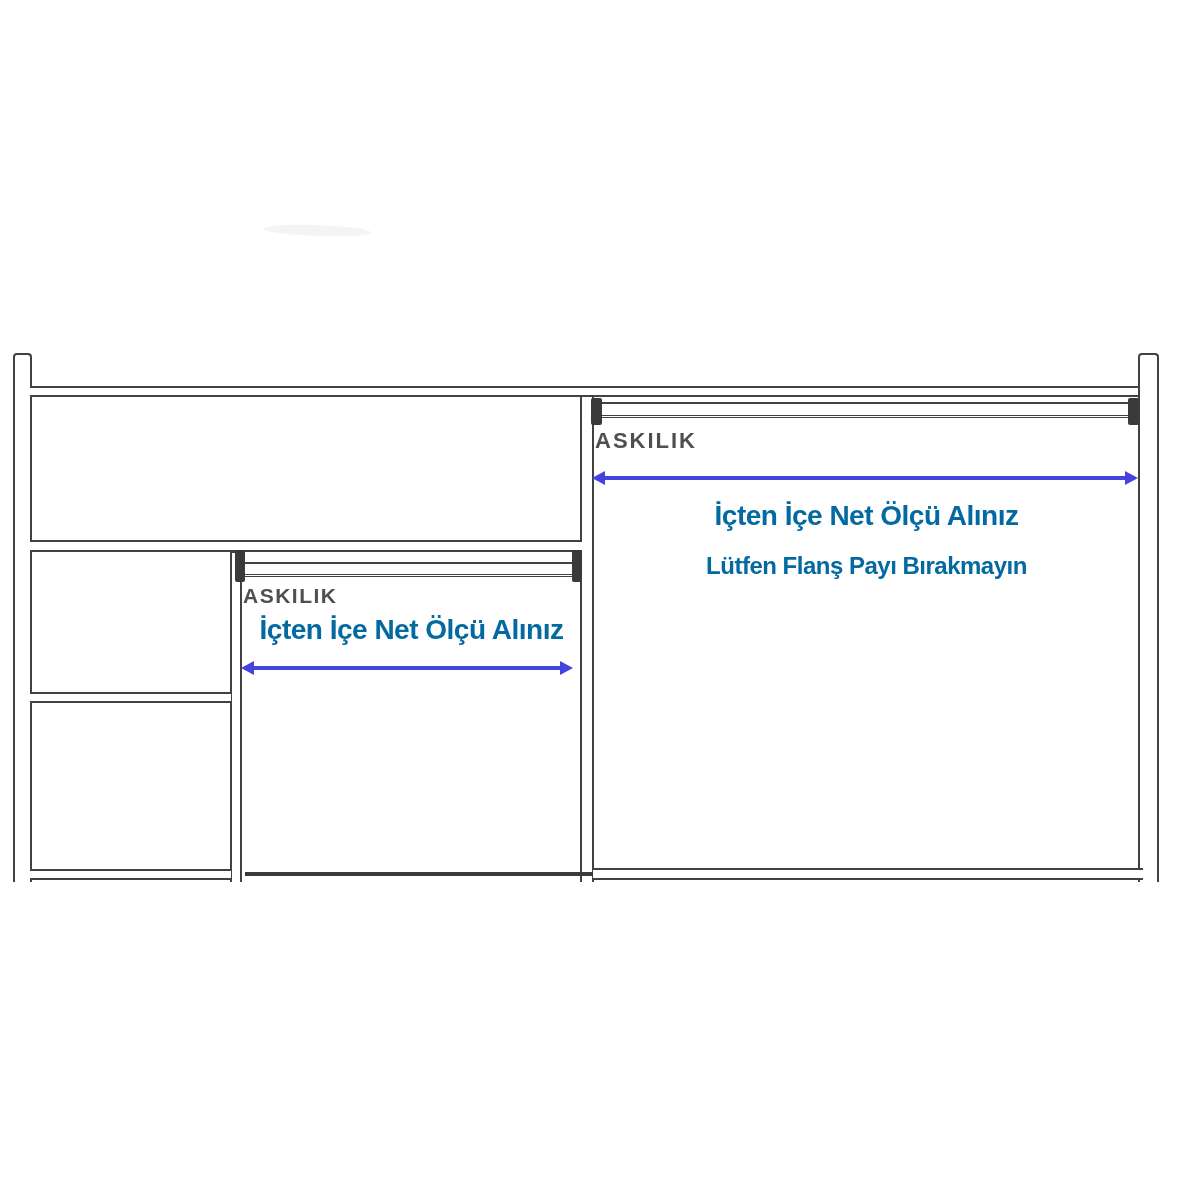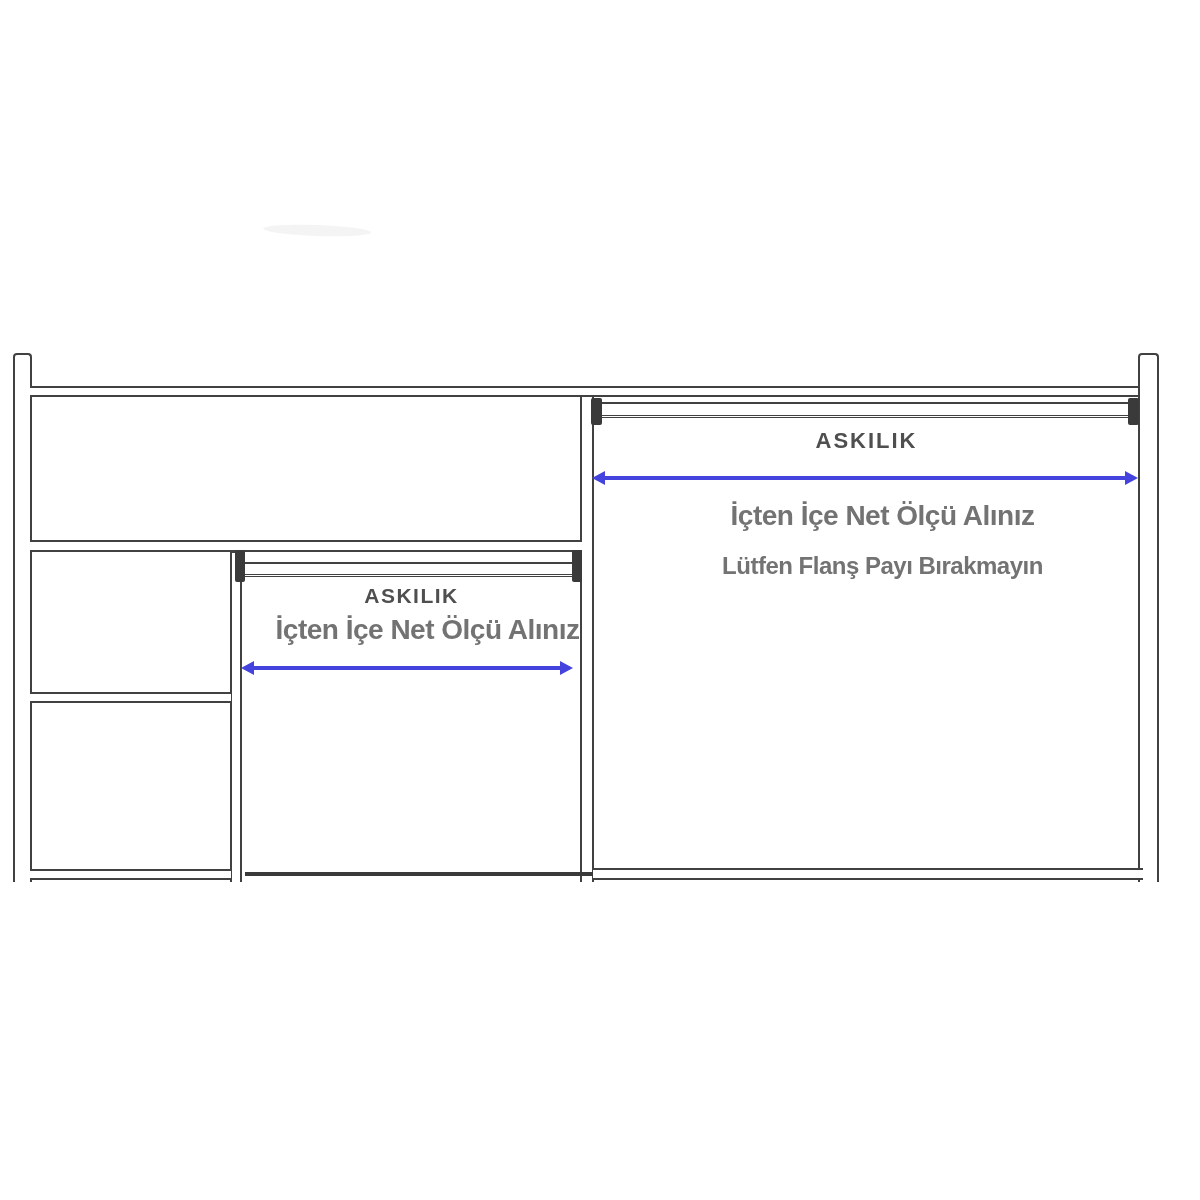--- a/index.html
+++ b/index.html
@@ -30,31 +30,29 @@
   }
   .bracket {
     background: #3a3a3a;
     border-radius: 2px;
   }
   .dark-line { background: #3a3a3a; }
   
   .rail-label {
     color: #4f4f4f;
     font-weight: bold;
-    text-align: center;
     letter-spacing: 1.5px;
     white-space: nowrap;
   }
   .warn {
-    color: #737373;
+    color: #0369a1;
     font-weight: bold;
     text-align: center;
     white-space: nowrap;
     letter-spacing: -0.5px;
-    margin-left: 16px;
   }
   
   .m-arrow { height: 16px; }
   .m-arrow .line {
     position: absolute; left: 9px; right: 9px; top: 6px; height: 4px;
     background: #4443dd;
   }
   .m-arrow .head-l {
     position: absolute; left: 0; top: 1px; width: 0; height: 0;
     border-top: 7px solid transparent; border-bottom: 7px solid transparent;

